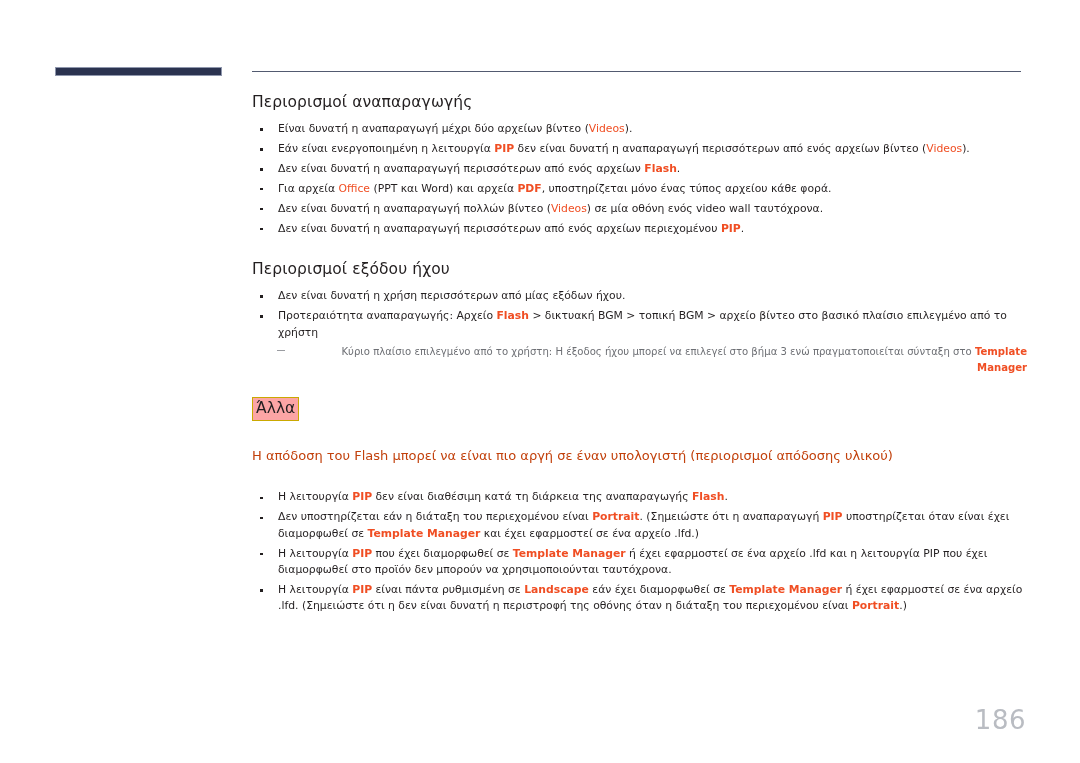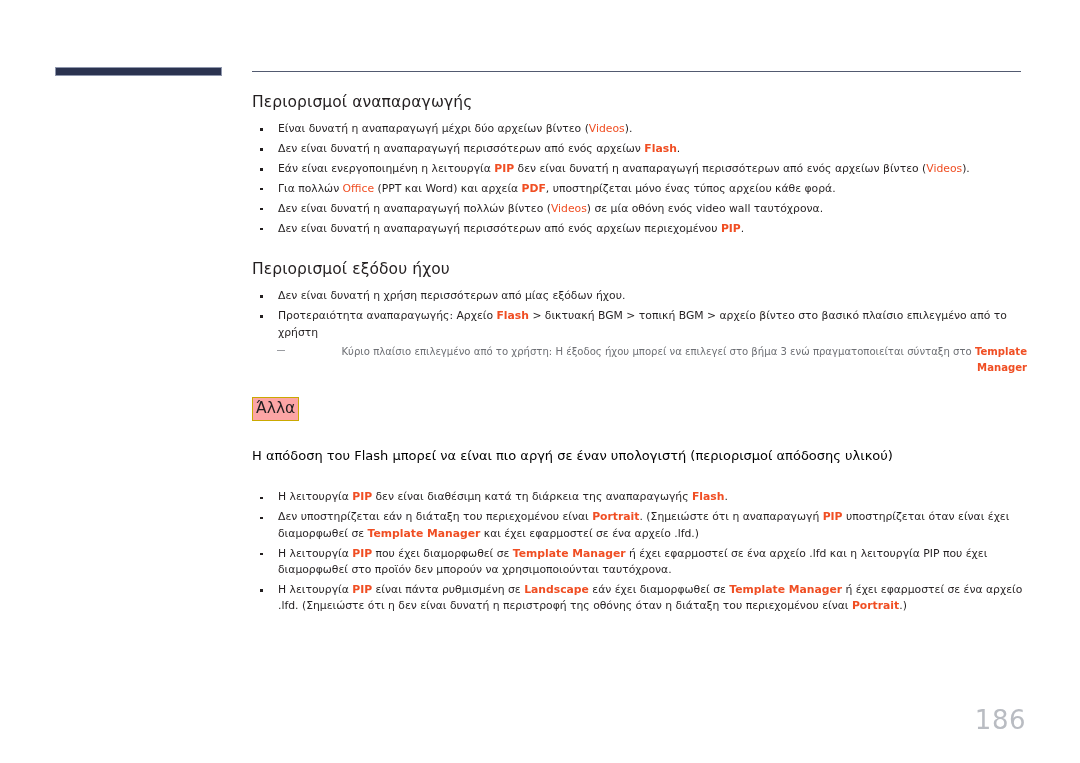--- a/index.html
+++ b/index.html
@@ -116,21 +116,21 @@
     box-sizing: border-box;
     padding: 1px 3px 2px 3px;
     font-size: 15.5px;
     line-height: 1.22;
     color: #231f20;
   }
 
   .para {
     font-size: 13px;
     line-height: 1.45;
-    color: #000000;
+    color: #c2410c;
     margin: 0 0 24px 0;
   }
 
   
   .acc {
     color: #f04e23;
   }
   .acc-b {
     color: #f04e23;
     font-weight: 700;
@@ -158,23 +158,23 @@
   <div class="header-bar"></div>
   <div class="header-line"></div>
 </div>
 
 <div class="content">
 
   <div class="section-block">
     <h2 class="section-title">Περιορισμοί αναπαραγωγής</h2>
     <ul class="bullets">
         <li><span class="bullet-dot"></span><span><span>Είναι δυνατή η αναπαραγωγή μέχρι δύο αρχείων βίντεο (</span><span class="acc">Videos</span><span>).</span></span></li>
+        <li><span class="bullet-dot"></span><span><span>Εάν είναι ενεργοποιημένη η λειτουργία </span><span class="acc-b">PIP</span><span> δεν είναι δυνατή η αναπαραγωγή περισσότερων από ενός αρχείων βίντεο (</span><span class="acc">Videos</span><span>).</span></span></li>
         <li><span class="bullet-dot"></span><span><span>Δεν είναι δυνατή η αναπαραγωγή περισσότερων από ενός αρχείων </span><span class="acc-b">Flash</span><span>.</span></span></li>
-        <li><span class="bullet-dot"></span><span><span>Εάν είναι ενεργοποιημένη η λειτουργία </span><span class="acc-b">PIP</span><span> δεν είναι δυνατή η αναπαραγωγή περισσότερων από ενός αρχείων βίντεο (</span><span class="acc">Videos</span><span>).</span></span></li>
-        <li><span class="bullet-dot"></span><span><span>Για πολλών </span><span class="acc">Office</span><span> (PPT και Word) και αρχεία </span><span class="acc-b">PDF</span><span>, υποστηρίζεται μόνο ένας τύπος αρχείου κάθε φορά.</span></span></li>
+        <li><span class="bullet-dot"></span><span><span>Για αρχεία </span><span class="acc">Office</span><span> (PPT και Word) και αρχεία </span><span class="acc-b">PDF</span><span>, υποστηρίζεται μόνο ένας τύπος αρχείου κάθε φορά.</span></span></li>
         <li><span class="bullet-dot"></span><span><span>Δεν είναι δυνατή η αναπαραγωγή πολλών βίντεο (</span><span class="acc">Videos</span><span>) σε μία οθόνη ενός video wall ταυτόχρονα.</span></span></li>
         <li><span class="bullet-dot"></span><span><span>Δεν είναι δυνατή η αναπαραγωγή περισσότερων από ενός αρχείων περιεχομένου </span><span class="acc-b">PIP</span><span>.</span></span></li>
       </ul>
   </div>
 
   <div class="section-block">
     <h2 class="section-title">Περιορισμοί εξόδου ήχου</h2>
     <ul class="bullets">
         <li><span class="bullet-dot"></span><span><span>Δεν είναι δυνατή η χρήση περισσότερων από μίας εξόδων ήχου.</span></span></li>
         <li><span class="bullet-dot"></span><span><span>Προτεραιότητα αναπαραγωγής: Αρχείο </span><span class="acc-b">Flash</span><span> &gt; δικτυακή BGM &gt; τοπική BGM &gt; αρχείο βίντεο στο βασικό πλαίσιο επιλεγμένο από το χρήστη</span></span></li>

